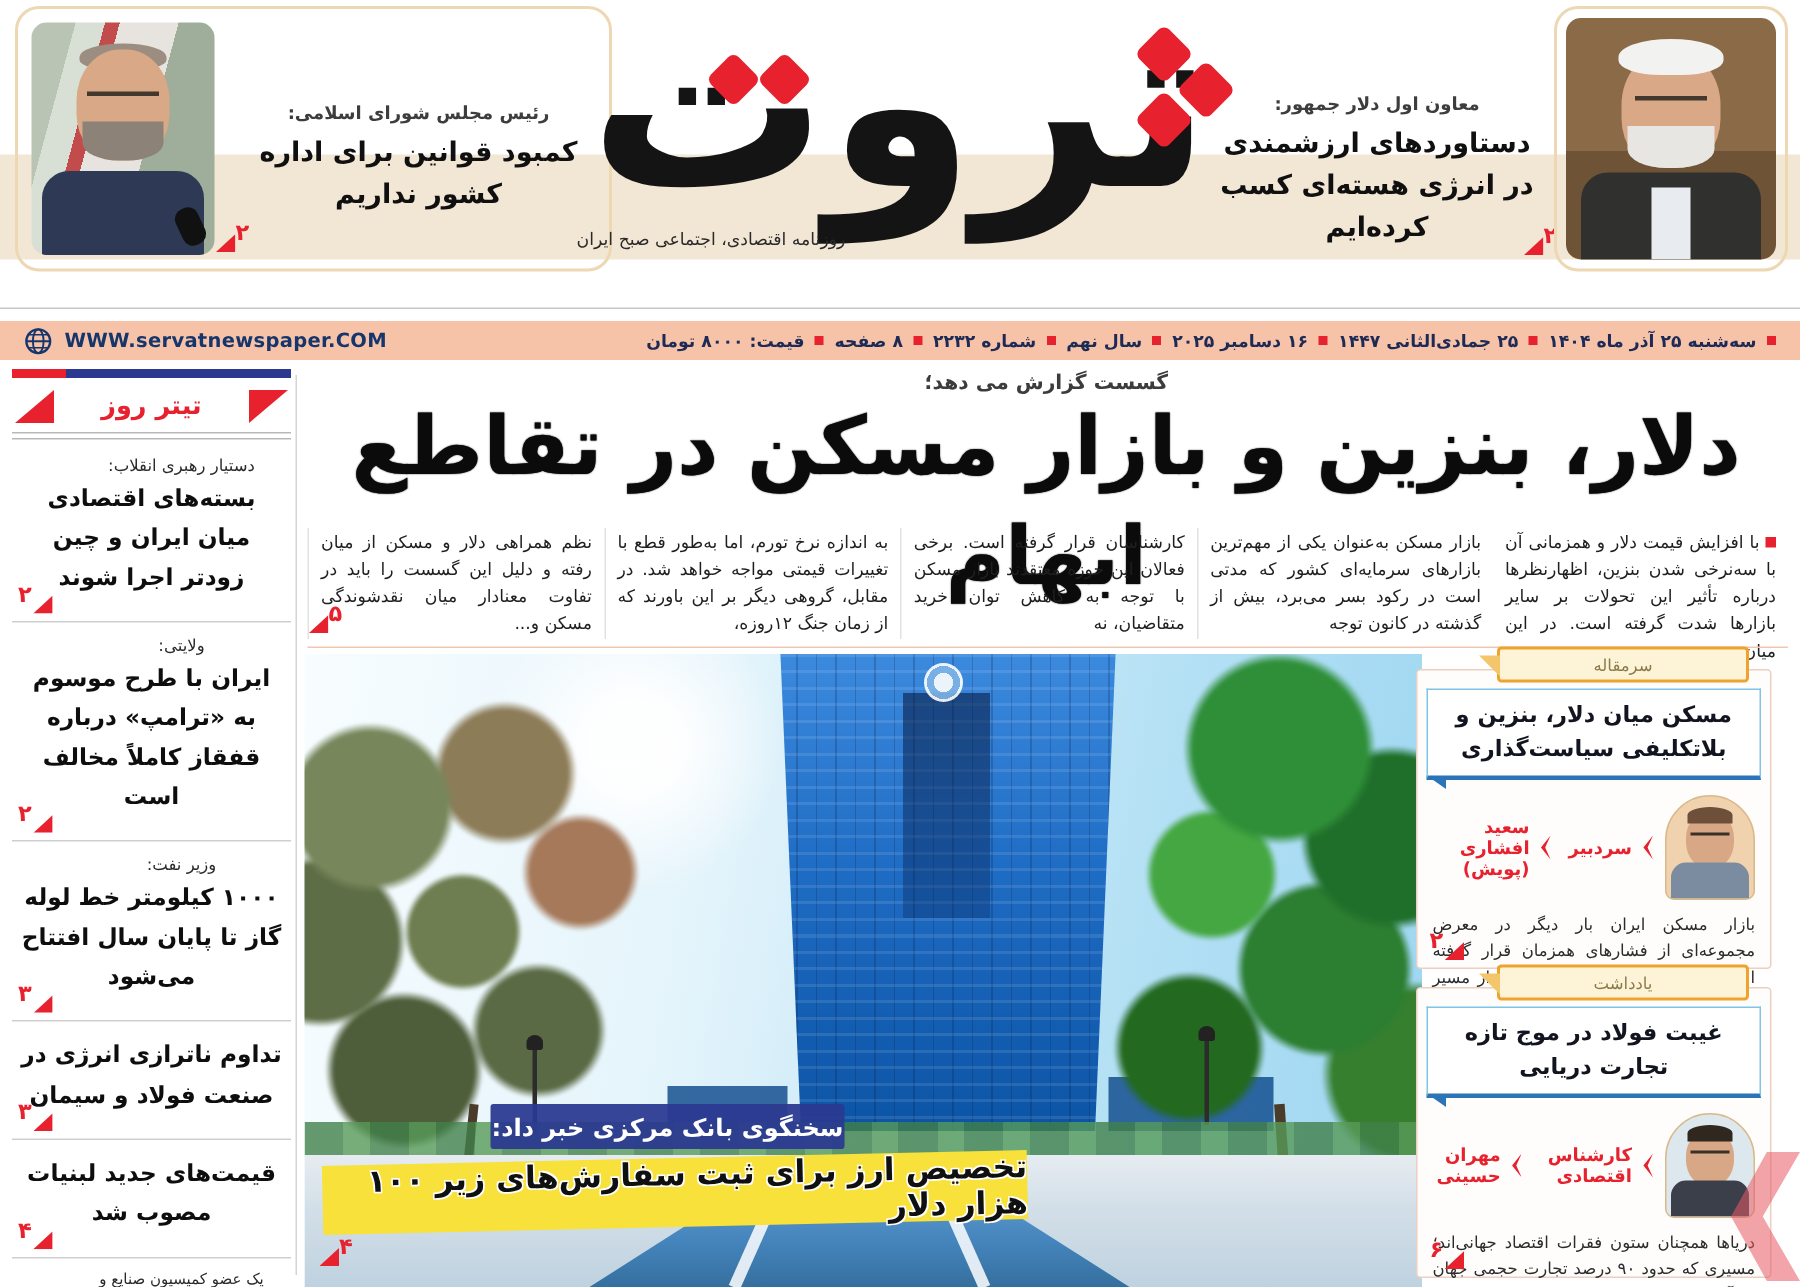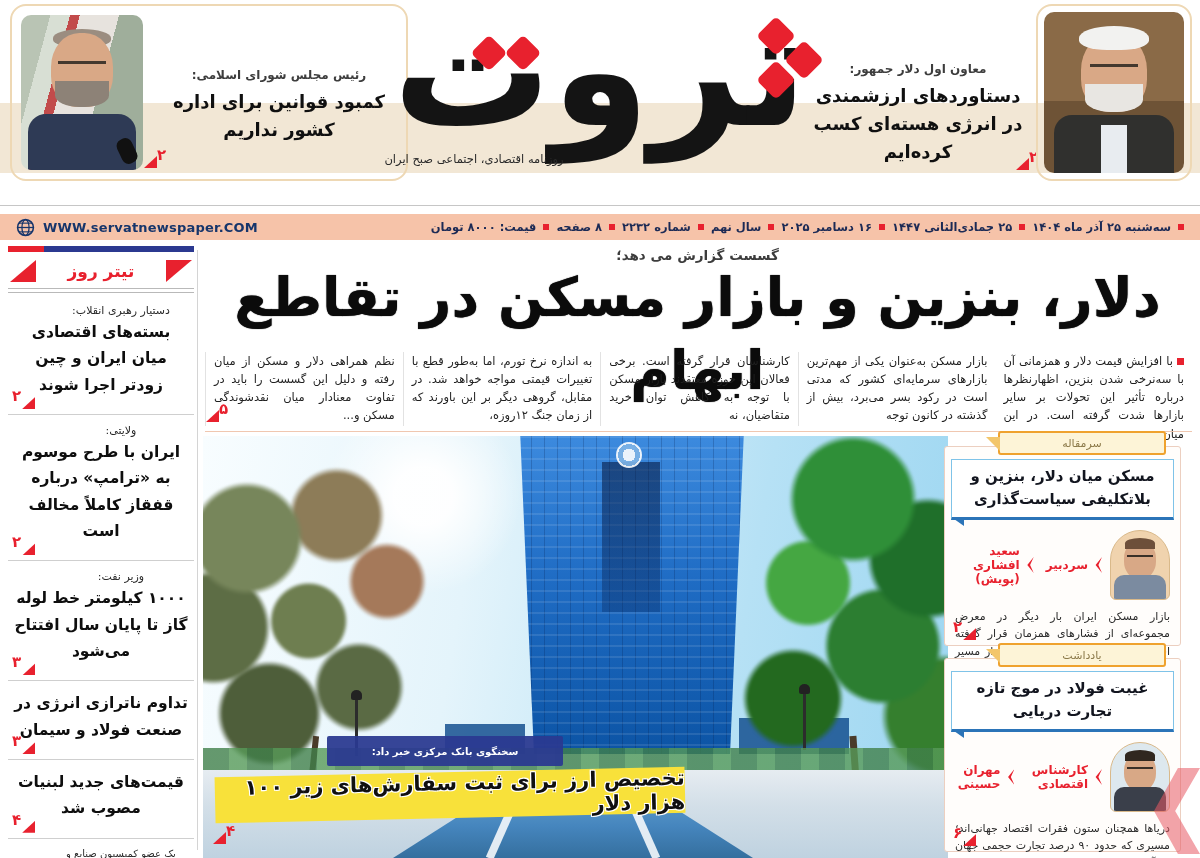--- a/index.html
+++ b/index.html
@@ -149,21 +149,21 @@
           background:linear-gradient(180deg,#e6ecf1 0%,#d3dfe8 40%,#bfd2e0 100%); }
   .pool { position:absolute; left:190px; top:344px; width:360px; height:78px;
           background:linear-gradient(180deg,#6aa6d4 0%,#4585bd 60%,#356f9e 100%);
           clip-path:polygon(34% 0,66% 0,100% 100%,0 100%); }
   .pool-edge { position:absolute; width:8px; height:86px; background:rgba(255,255,255,.85); }
   .pe-l { left:300px; top:340px; transform:rotate(24deg); }
   .pe-r { left:432px; top:340px; transform:rotate(-24deg); }
 
   .cap-bar { position:absolute; left:124px; top:300px; width:236px; height:30px;
              background:rgba(43,57,144,.94); color:#fff; display:flex; align-items:center; justify-content:center;
-             font-size:10px; font-weight:bold; direction:rtl; border-radius:2px; }
+             font-size:16px; font-weight:bold; direction:rtl; border-radius:2px; }
   .cap-banner { position:absolute; left:12px; top:336px; width:470px; height:46px;
                 background:#f8e13a; transform:rotate(-1.3deg); display:flex; align-items:center; justify-content:center;
                 font-size:21px; font-weight:bold; color:#101010; direction:rtl;
                 text-shadow:-1px -1px 0 #fff,1px -1px 0 #fff,-1px 1px 0 #fff,1px 1px 0 #fff; }
   .photo-pg { position:absolute; left:10px; top:388px; }
 
   
   .art { position:absolute; left:944px; width:237px; border:1px solid #eccfc0; background:#fffdfb;
          border-radius:3px; direction:rtl; }
   .art-edit { top:446px; height:200px; }

